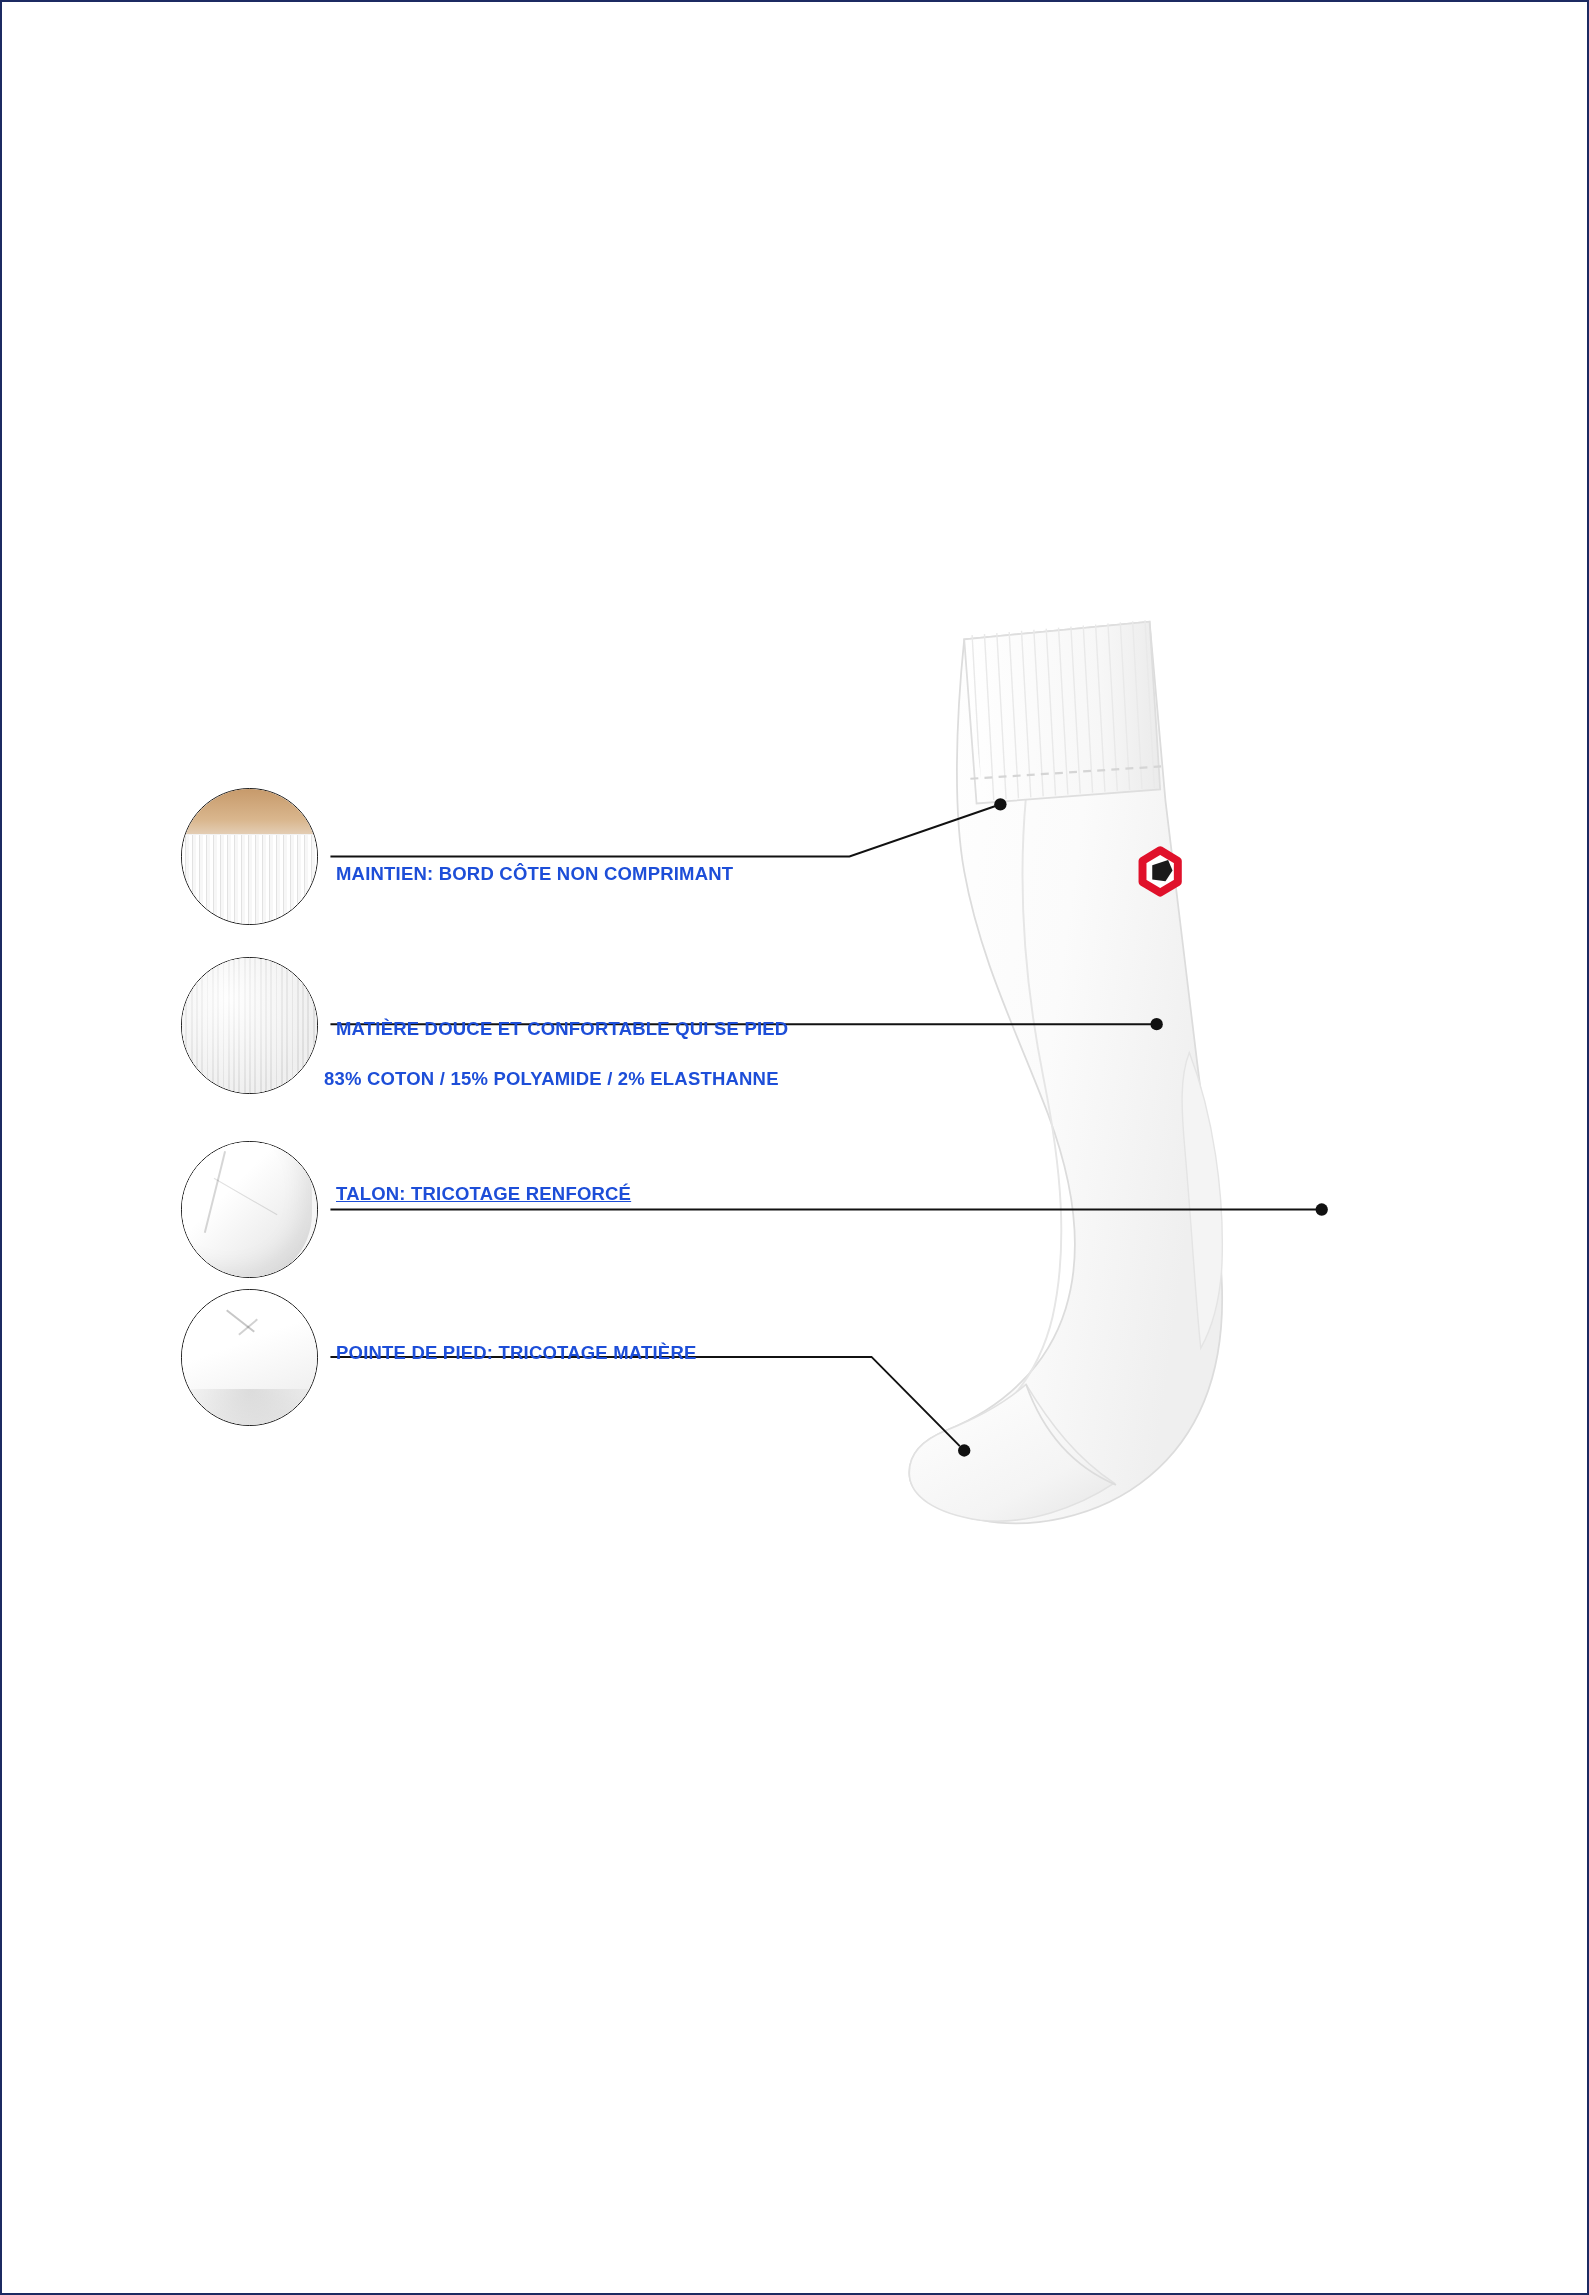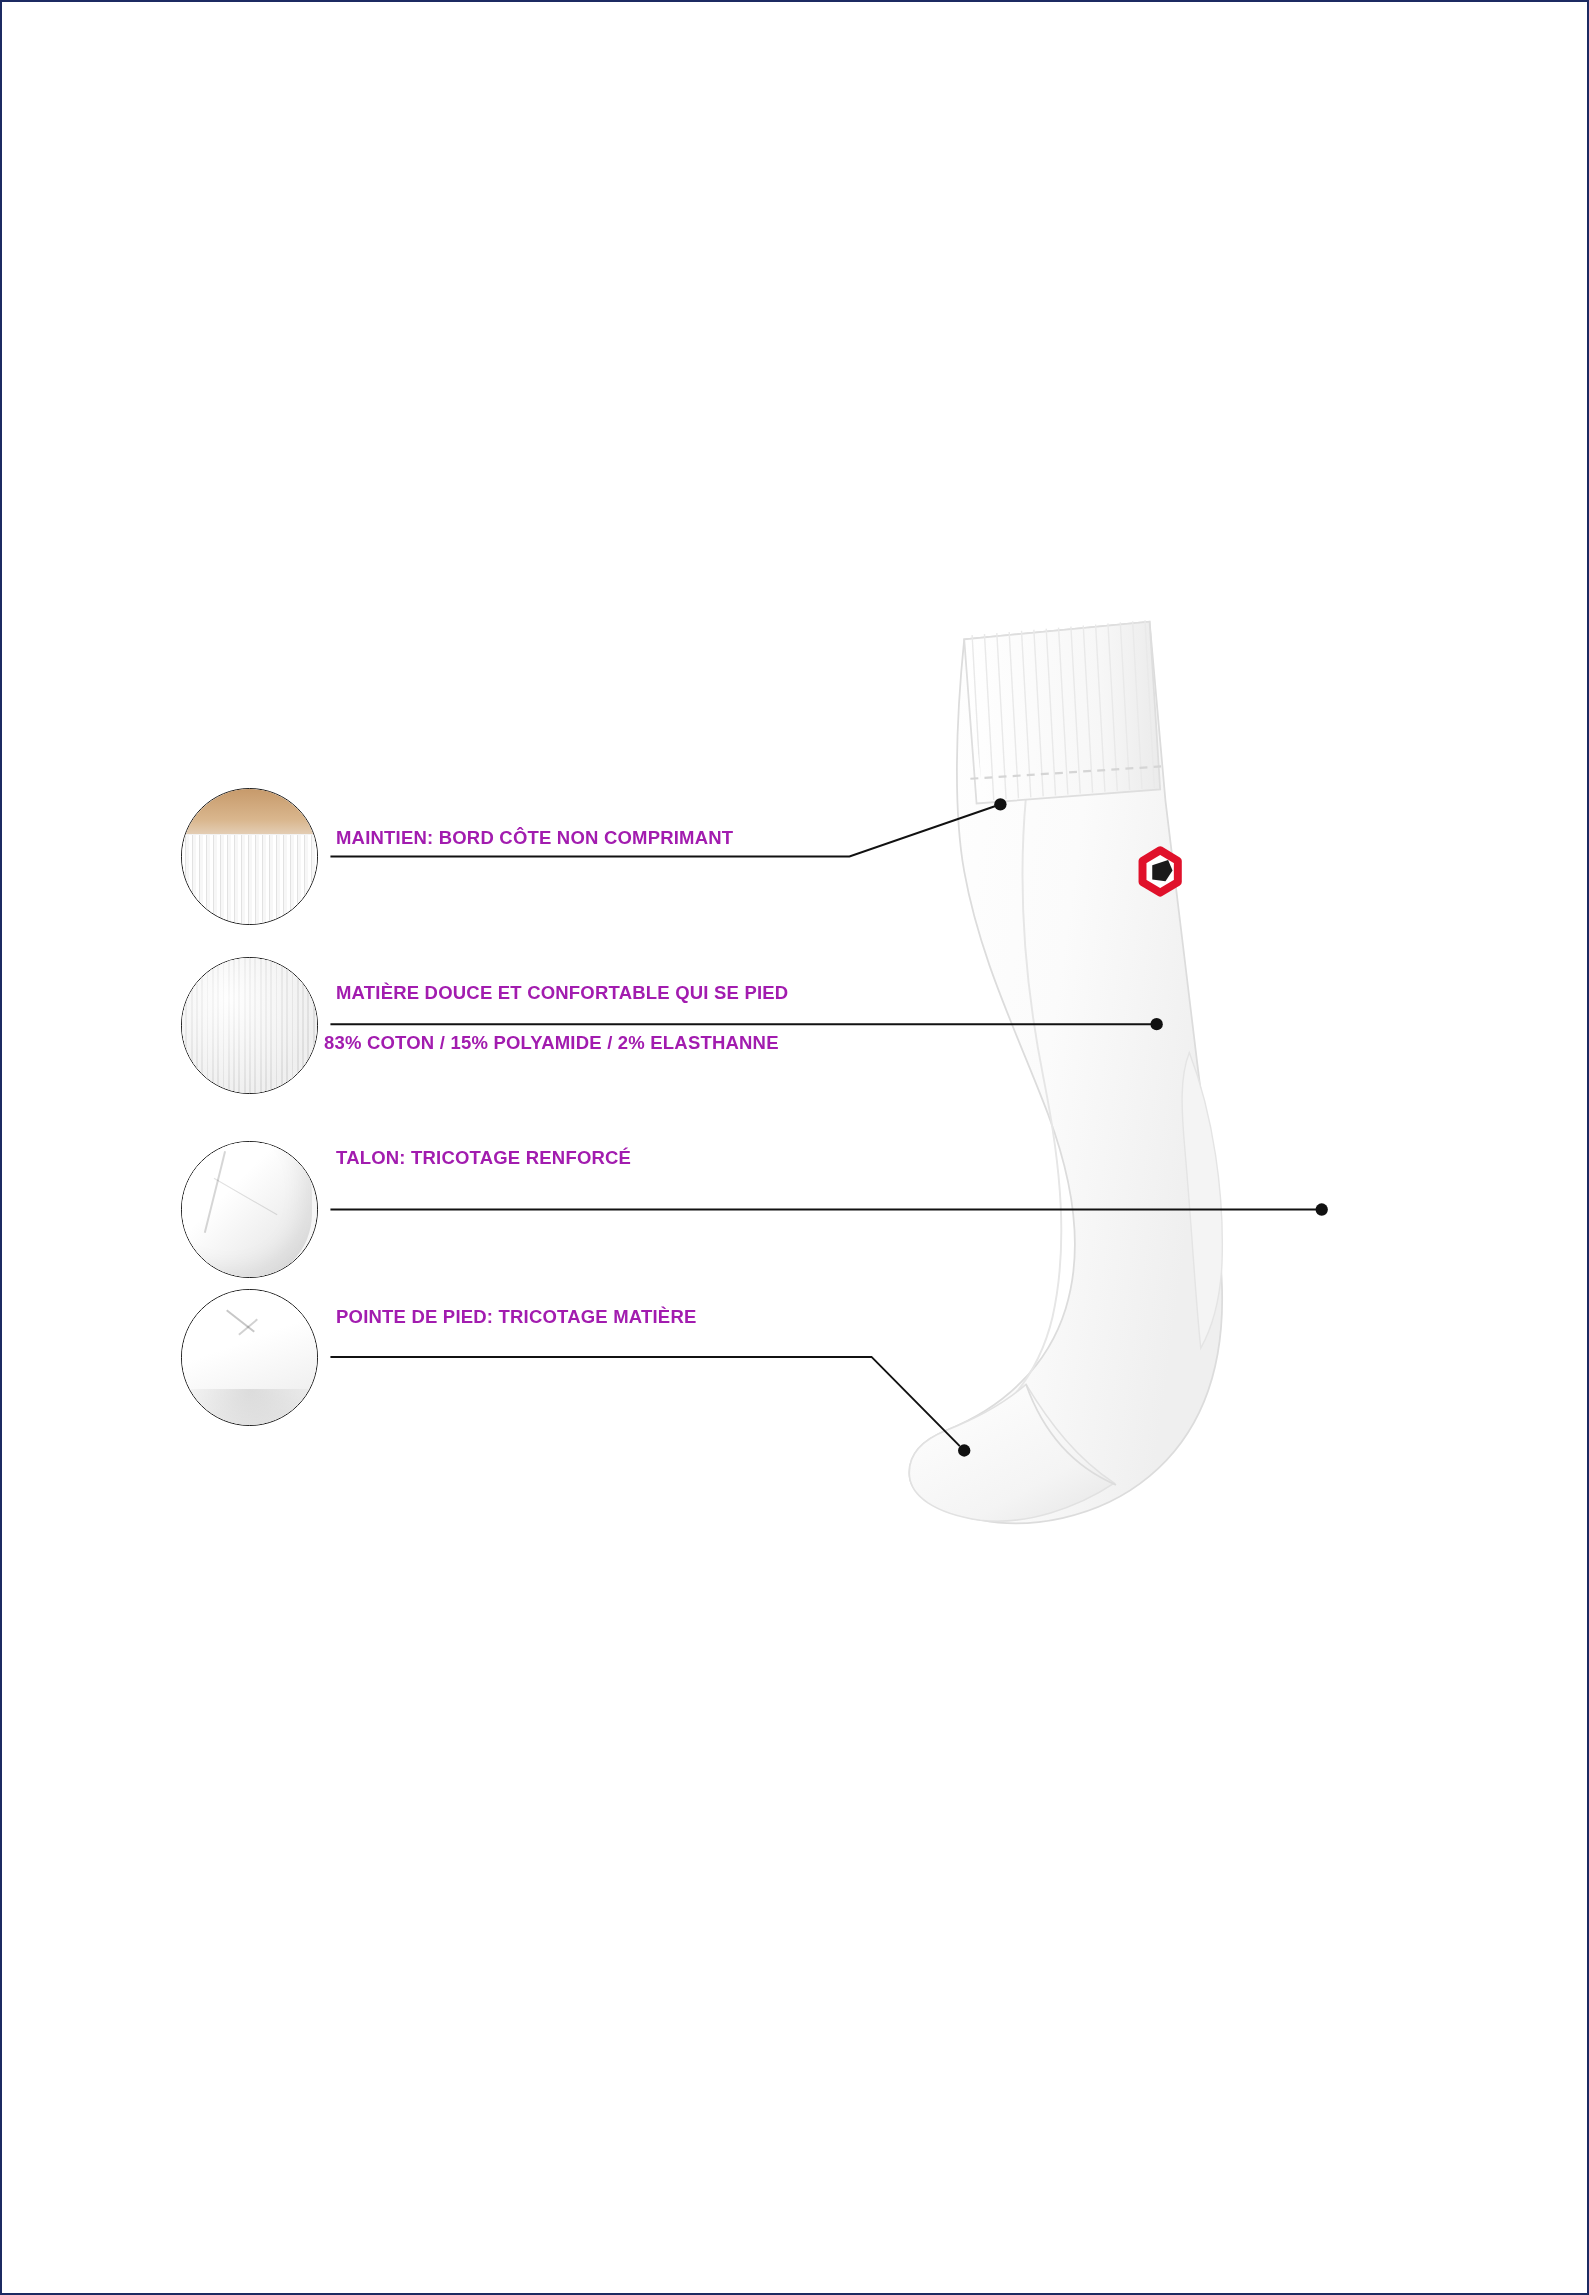--- a/index.html
+++ b/index.html
@@ -28,22 +28,23 @@
     left: 0; top: 0;
     width: 1589px;
     height: 2295px;
   }
   .callout-label {
     position: absolute;
     font-family: "Liberation Sans", sans-serif;
     font-weight: bold;
     font-size: 18.5px;
     letter-spacing: 0.2px;
-    color: #a21caf;
+    color: #1d4ed8;
     white-space: nowrap;
+    margin-top: 36px;
   }
   .thumb {
     position: absolute;
     border-radius: 50%;
     border: 1.3px solid #1a1a1a;
     overflow: hidden;
     box-sizing: border-box;
   }
   .thumb-inner {
     position: absolute;
@@ -255,18 +256,18 @@
       <div class="shadow"></div>
     </div>
   </div>
 
   <div class="callout-label" style="left:334px; top:825px;">MAINTIEN: BORD CÔTE NON COMPRIMANT</div>
 
   <div class="callout-label" style="left:334px; top:980px;">MATIÈRE DOUCE ET CONFORTABLE QUI SE PIED</div>
 
   <div class="callout-label" style="left:322px; top:1030px;">83% COTON / 15% POLYAMIDE / 2% ELASTHANNE</div>
 
-  <div class="callout-label" style="left:334px; top:1145px;">TALON: TRICOTAGE RENFORCÉ</div>
+  <div class="callout-label" style="left:334px; top:1145px;text-decoration:underline;">TALON: TRICOTAGE RENFORCÉ</div>
 
   <div class="callout-label" style="left:334px; top:1304px;">POINTE DE PIED: TRICOTAGE MATIÈRE</div>
 
 </div>
 
 
 </body></html>

